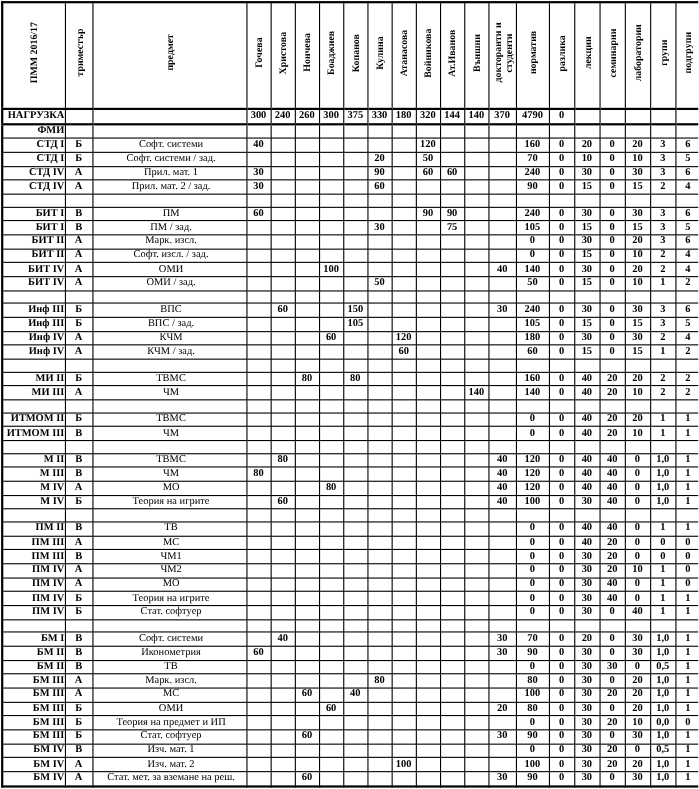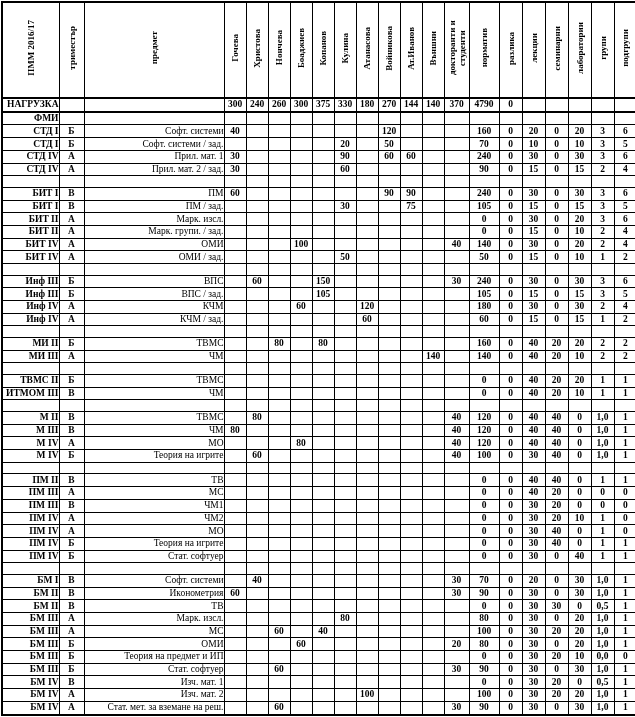--- a/index.html
+++ b/index.html
@@ -21,21 +21,21 @@
     border-bottom:2px solid #000;font-weight:bold;background:#fff;
   }
   .vert{
     writing-mode:vertical-rl;transform:rotate(180deg);
     display:inline-block;font-size:9px;line-height:10px;
     font-weight:bold;max-height:90px;white-space:normal;
   }
   td{height:11px;font-size:9.5px;line-height:11px;}
   td.prog{font-weight:bold;padding-left:2px;text-align:right;}
   td.trim{font-weight:bold;text-align:center;}
-  td.subj{font-weight:normal;padding-left:3px;text-align:right;}
+  td.subj{font-weight:normal;padding-left:3px;text-align:center;}
   td.num{font-weight:bold;text-align:center;}
   tr.load td{border-bottom:2px solid #000;}
   tr.load td.prog{font-weight:bold;}
 </style>
 </head>
 <body>
 
 <div class="sheet">
   <table>
     <colgroup>
@@ -91,21 +91,21 @@
           <td class="prog">НАГРУЗКА</td>
           <td class="trim"></td>
           <td class="subj"></td>
           <td class="num">300</td>
           <td class="num">240</td>
           <td class="num">260</td>
           <td class="num">300</td>
           <td class="num">375</td>
           <td class="num">330</td>
           <td class="num">180</td>
-          <td class="num">270</td>
+          <td class="num">320</td>
           <td class="num">144</td>
           <td class="num">140</td>
           <td class="num">370</td>
           <td class="num">4790</td>
           <td class="num">0</td>
           <td class="num"></td>
           <td class="num"></td>
           <td class="num"></td>
           <td class="num"></td>
           <td class="num"></td>
@@ -313,21 +313,21 @@
           <td class="num">0</td>
           <td class="num">30</td>
           <td class="num">0</td>
           <td class="num">20</td>
           <td class="num">3</td>
           <td class="num">6</td>
         </tr>
         <tr>
           <td class="prog">БИТ II</td>
           <td class="trim">А</td>
-          <td class="subj">Марк. групи. / зад.</td>
+          <td class="subj">Софт. изсл. / зад.</td>
           <td class="num"></td>
           <td class="num"></td>
           <td class="num"></td>
           <td class="num"></td>
           <td class="num"></td>
           <td class="num"></td>
           <td class="num"></td>
           <td class="num"></td>
           <td class="num"></td>
           <td class="num"></td>
@@ -587,21 +587,21 @@
           <td class="num"></td>
           <td class="num"></td>
           <td class="num"></td>
           <td class="num"></td>
           <td class="num"></td>
           <td class="num"></td>
           <td class="num"></td>
           <td class="num"></td>
         </tr>
         <tr>
-          <td class="prog">ТВМС II</td>
+          <td class="prog">ИТМОМ II</td>
           <td class="trim">Б</td>
           <td class="subj">ТВМС</td>
           <td class="num"></td>
           <td class="num"></td>
           <td class="num"></td>
           <td class="num"></td>
           <td class="num"></td>
           <td class="num"></td>
           <td class="num"></td>
           <td class="num"></td>

